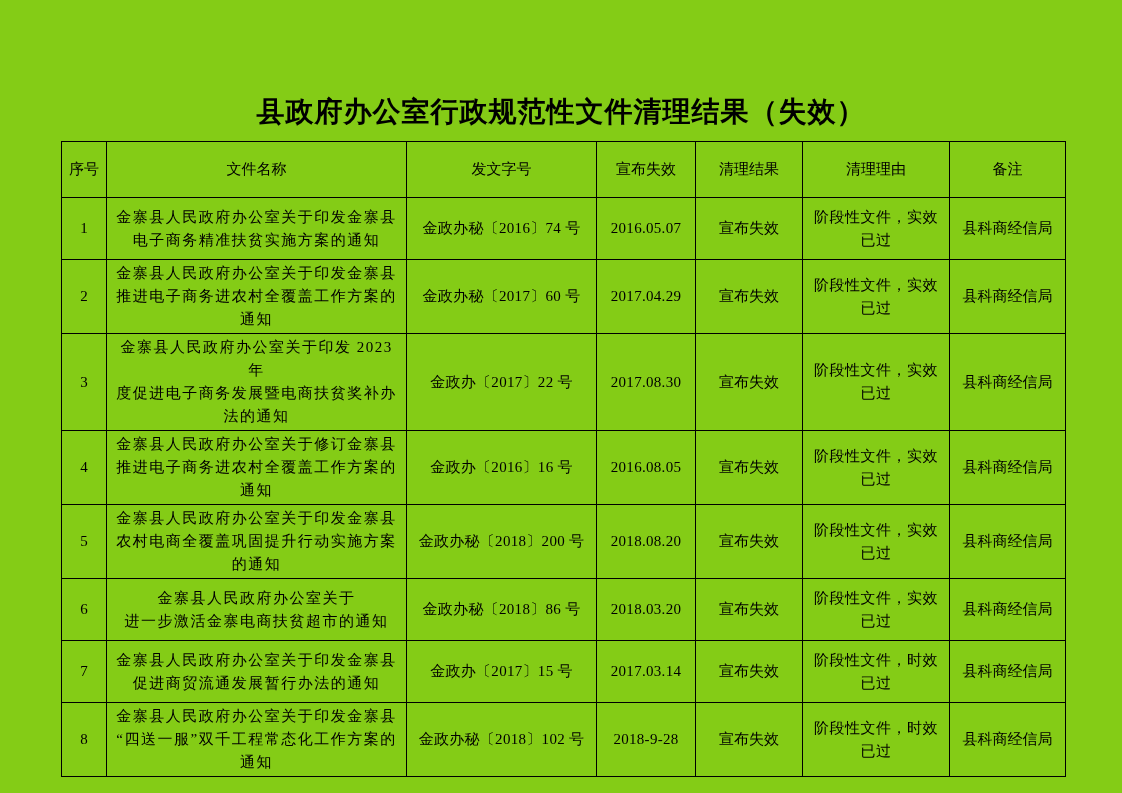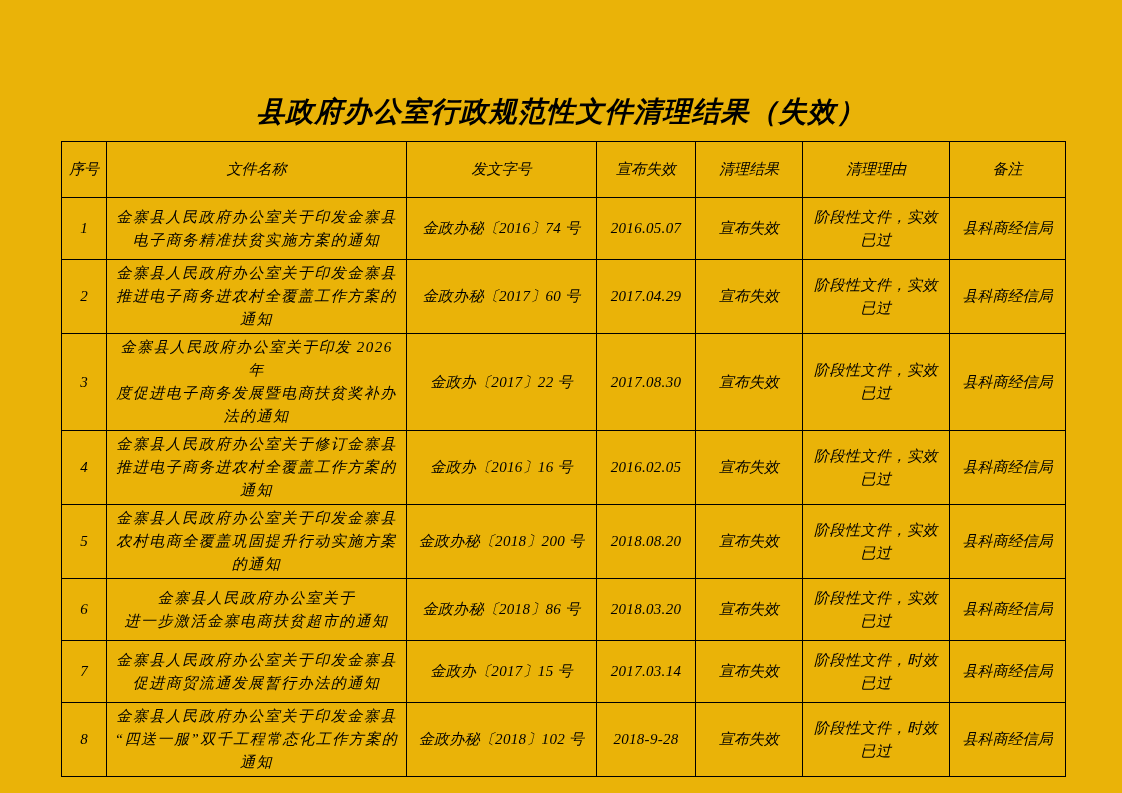--- a/index.html
+++ b/index.html
@@ -9,22 +9,21 @@
     width: 1122px;
     height: 793px;
     overflow: hidden;
     font-family: "Liberation Serif", "DejaVu Serif", serif;
     color: #000000;
   }
   .page {
     position: relative;
     width: 1122px;
     height: 793px;
-    background: #eab308;
-    font-style: italic;
+    background: #84cc16;
   }
   .doc-title {
     position: absolute;
     top: 93px;
     left: 0;
     width: 1122px;
     text-align: center;
     font-size: 28px;
     font-weight: 700;
     letter-spacing: 1px;
@@ -115,37 +114,37 @@
 通知</td>
         <td class="c-docno">金政办秘〔2017〕60 号</td>
         <td class="c-date">2017.04.29</td>
         <td class="c-result">宣布失效</td>
         <td class="c-reason">阶段性文件，实效
 已过</td>
         <td class="c-note">县科商经信局</td>
       </tr>
       <tr class="row">
         <td class="c-index">3</td>
-        <td class="c-name">金寨县人民政府办公室关于印发 2026 年
+        <td class="c-name">金寨县人民政府办公室关于印发 2023 年
 度促进电子商务发展暨电商扶贫奖补办
 法的通知</td>
         <td class="c-docno">金政办〔2017〕22 号</td>
         <td class="c-date">2017.08.30</td>
         <td class="c-result">宣布失效</td>
         <td class="c-reason">阶段性文件，实效
 已过</td>
         <td class="c-note">县科商经信局</td>
       </tr>
       <tr class="row">
         <td class="c-index">4</td>
         <td class="c-name">金寨县人民政府办公室关于修订金寨县
 推进电子商务进农村全覆盖工作方案的
 通知</td>
         <td class="c-docno">金政办〔2016〕16 号</td>
-        <td class="c-date">2016.02.05</td>
+        <td class="c-date">2016.08.05</td>
         <td class="c-result">宣布失效</td>
         <td class="c-reason">阶段性文件，实效
 已过</td>
         <td class="c-note">县科商经信局</td>
       </tr>
       <tr class="row">
         <td class="c-index">5</td>
         <td class="c-name">金寨县人民政府办公室关于印发金寨县
 农村电商全覆盖巩固提升行动实施方案
 的通知</td>

